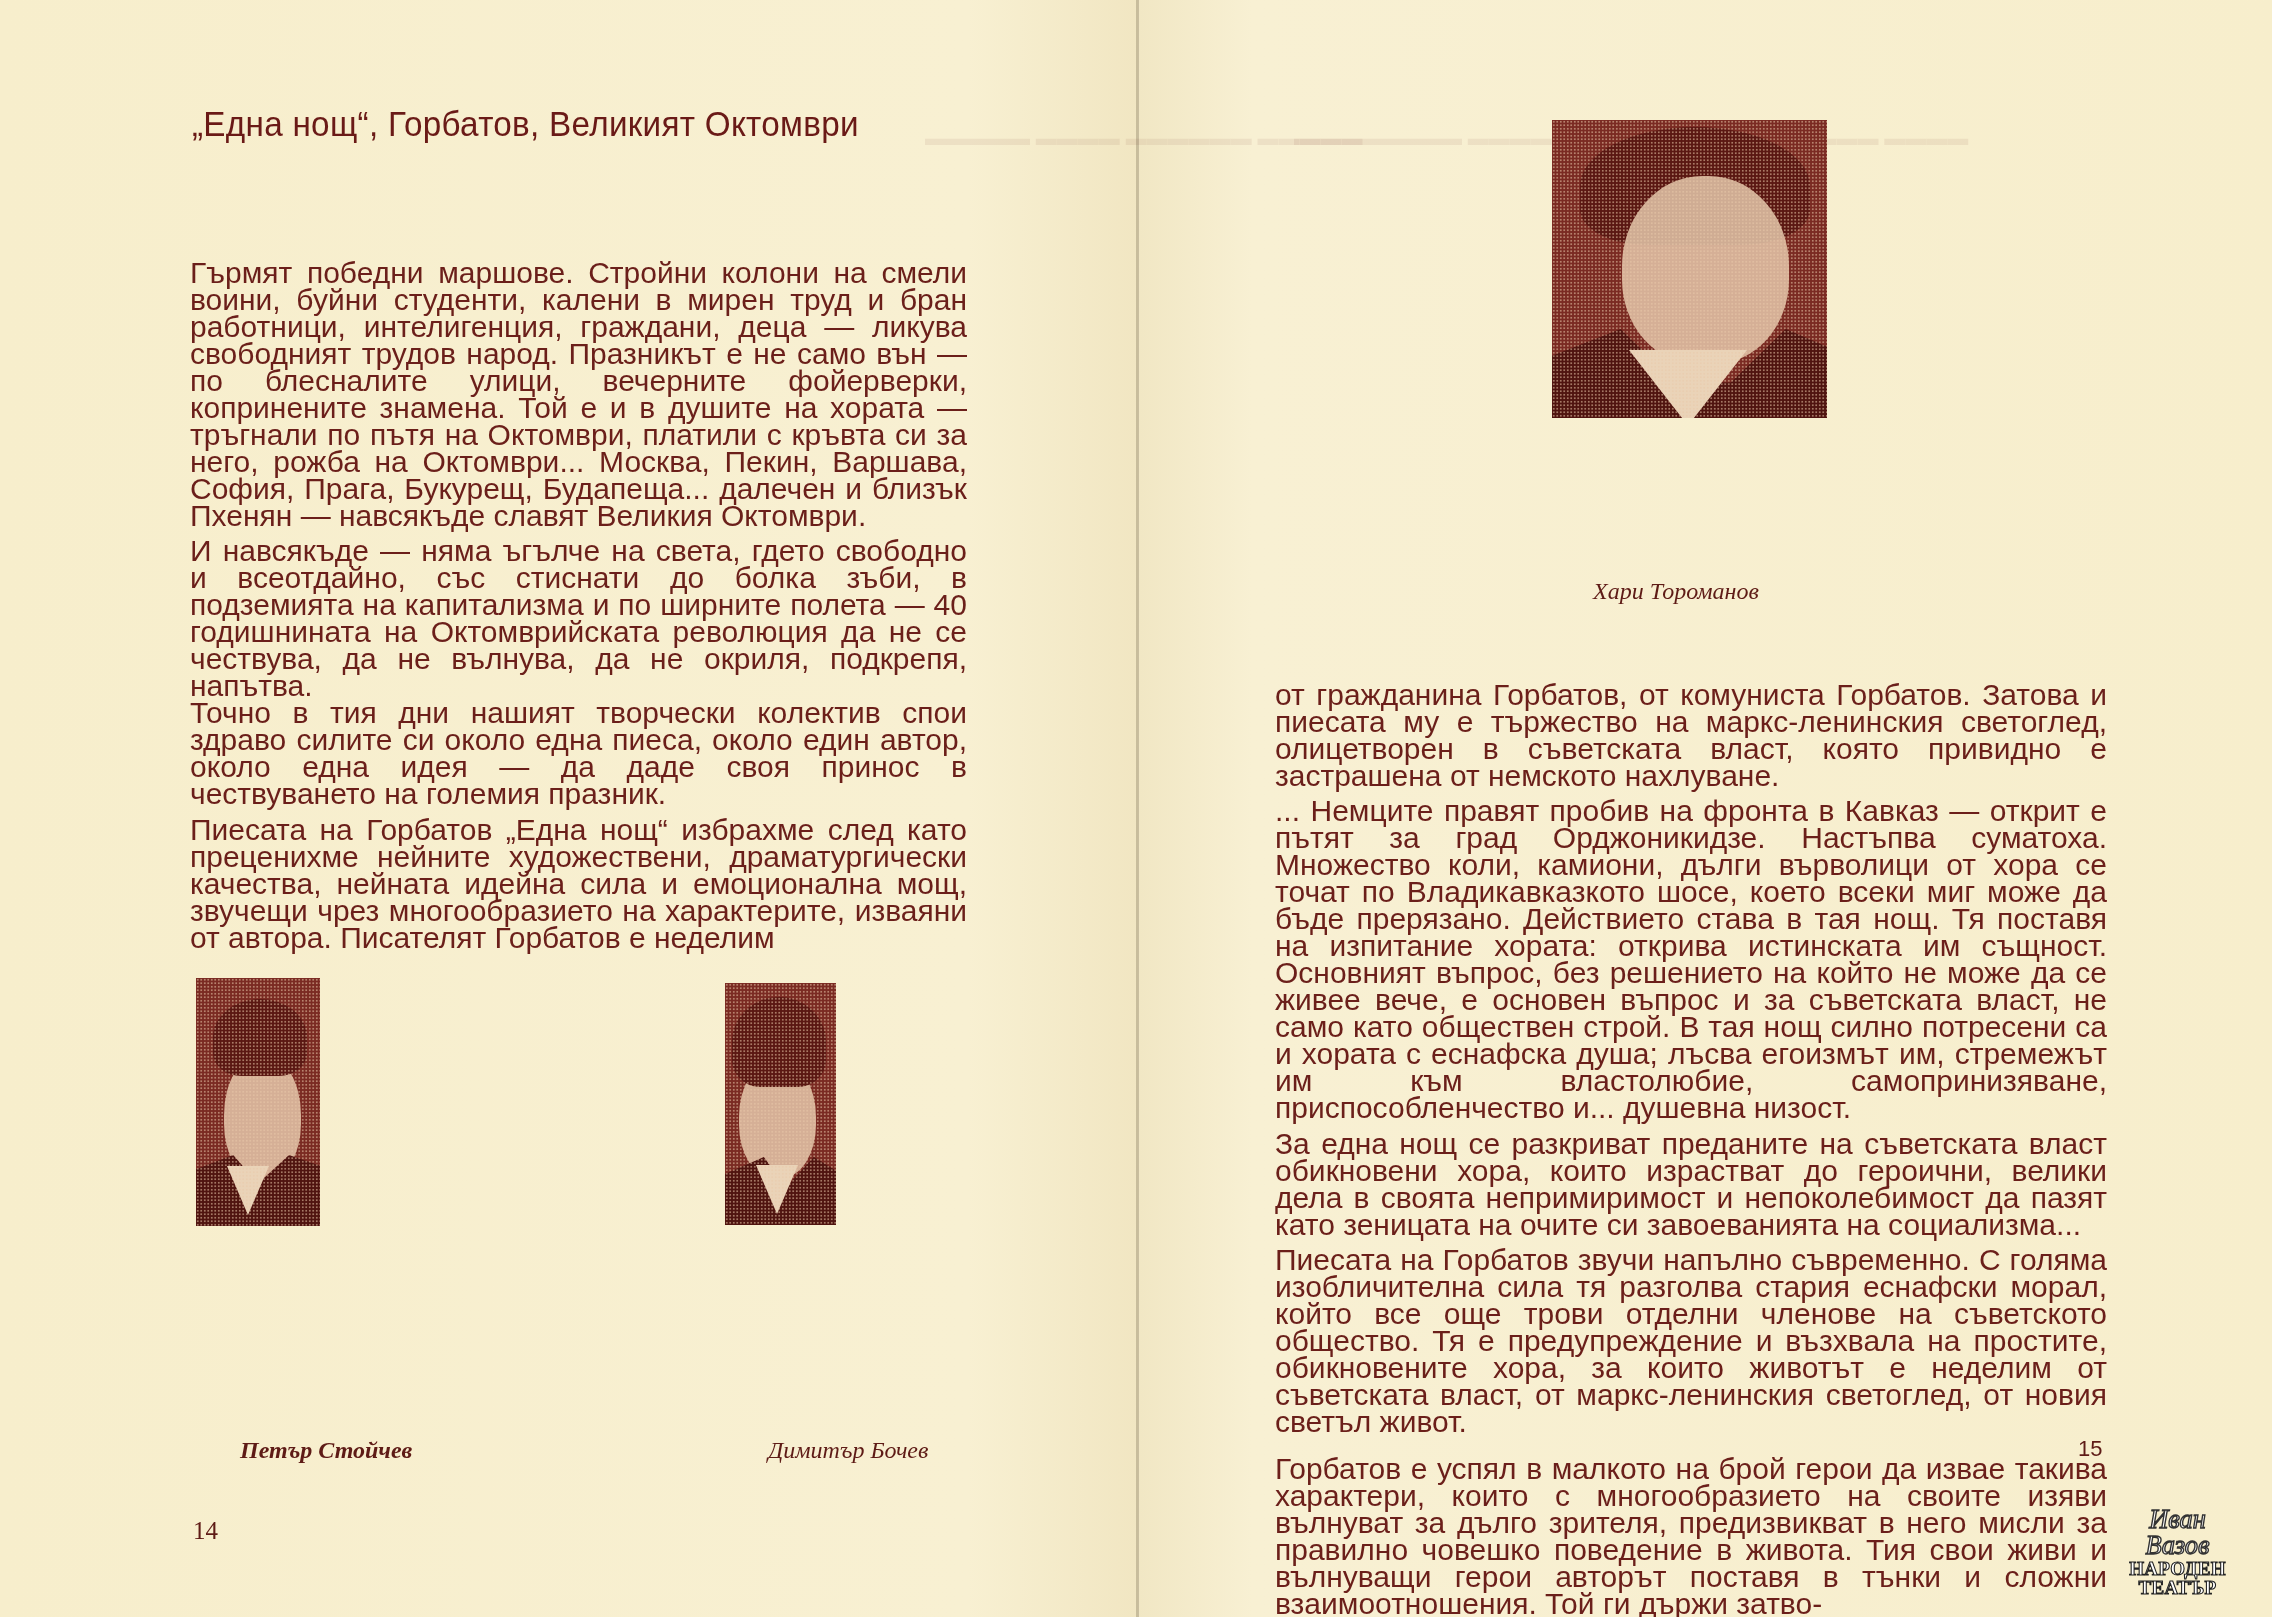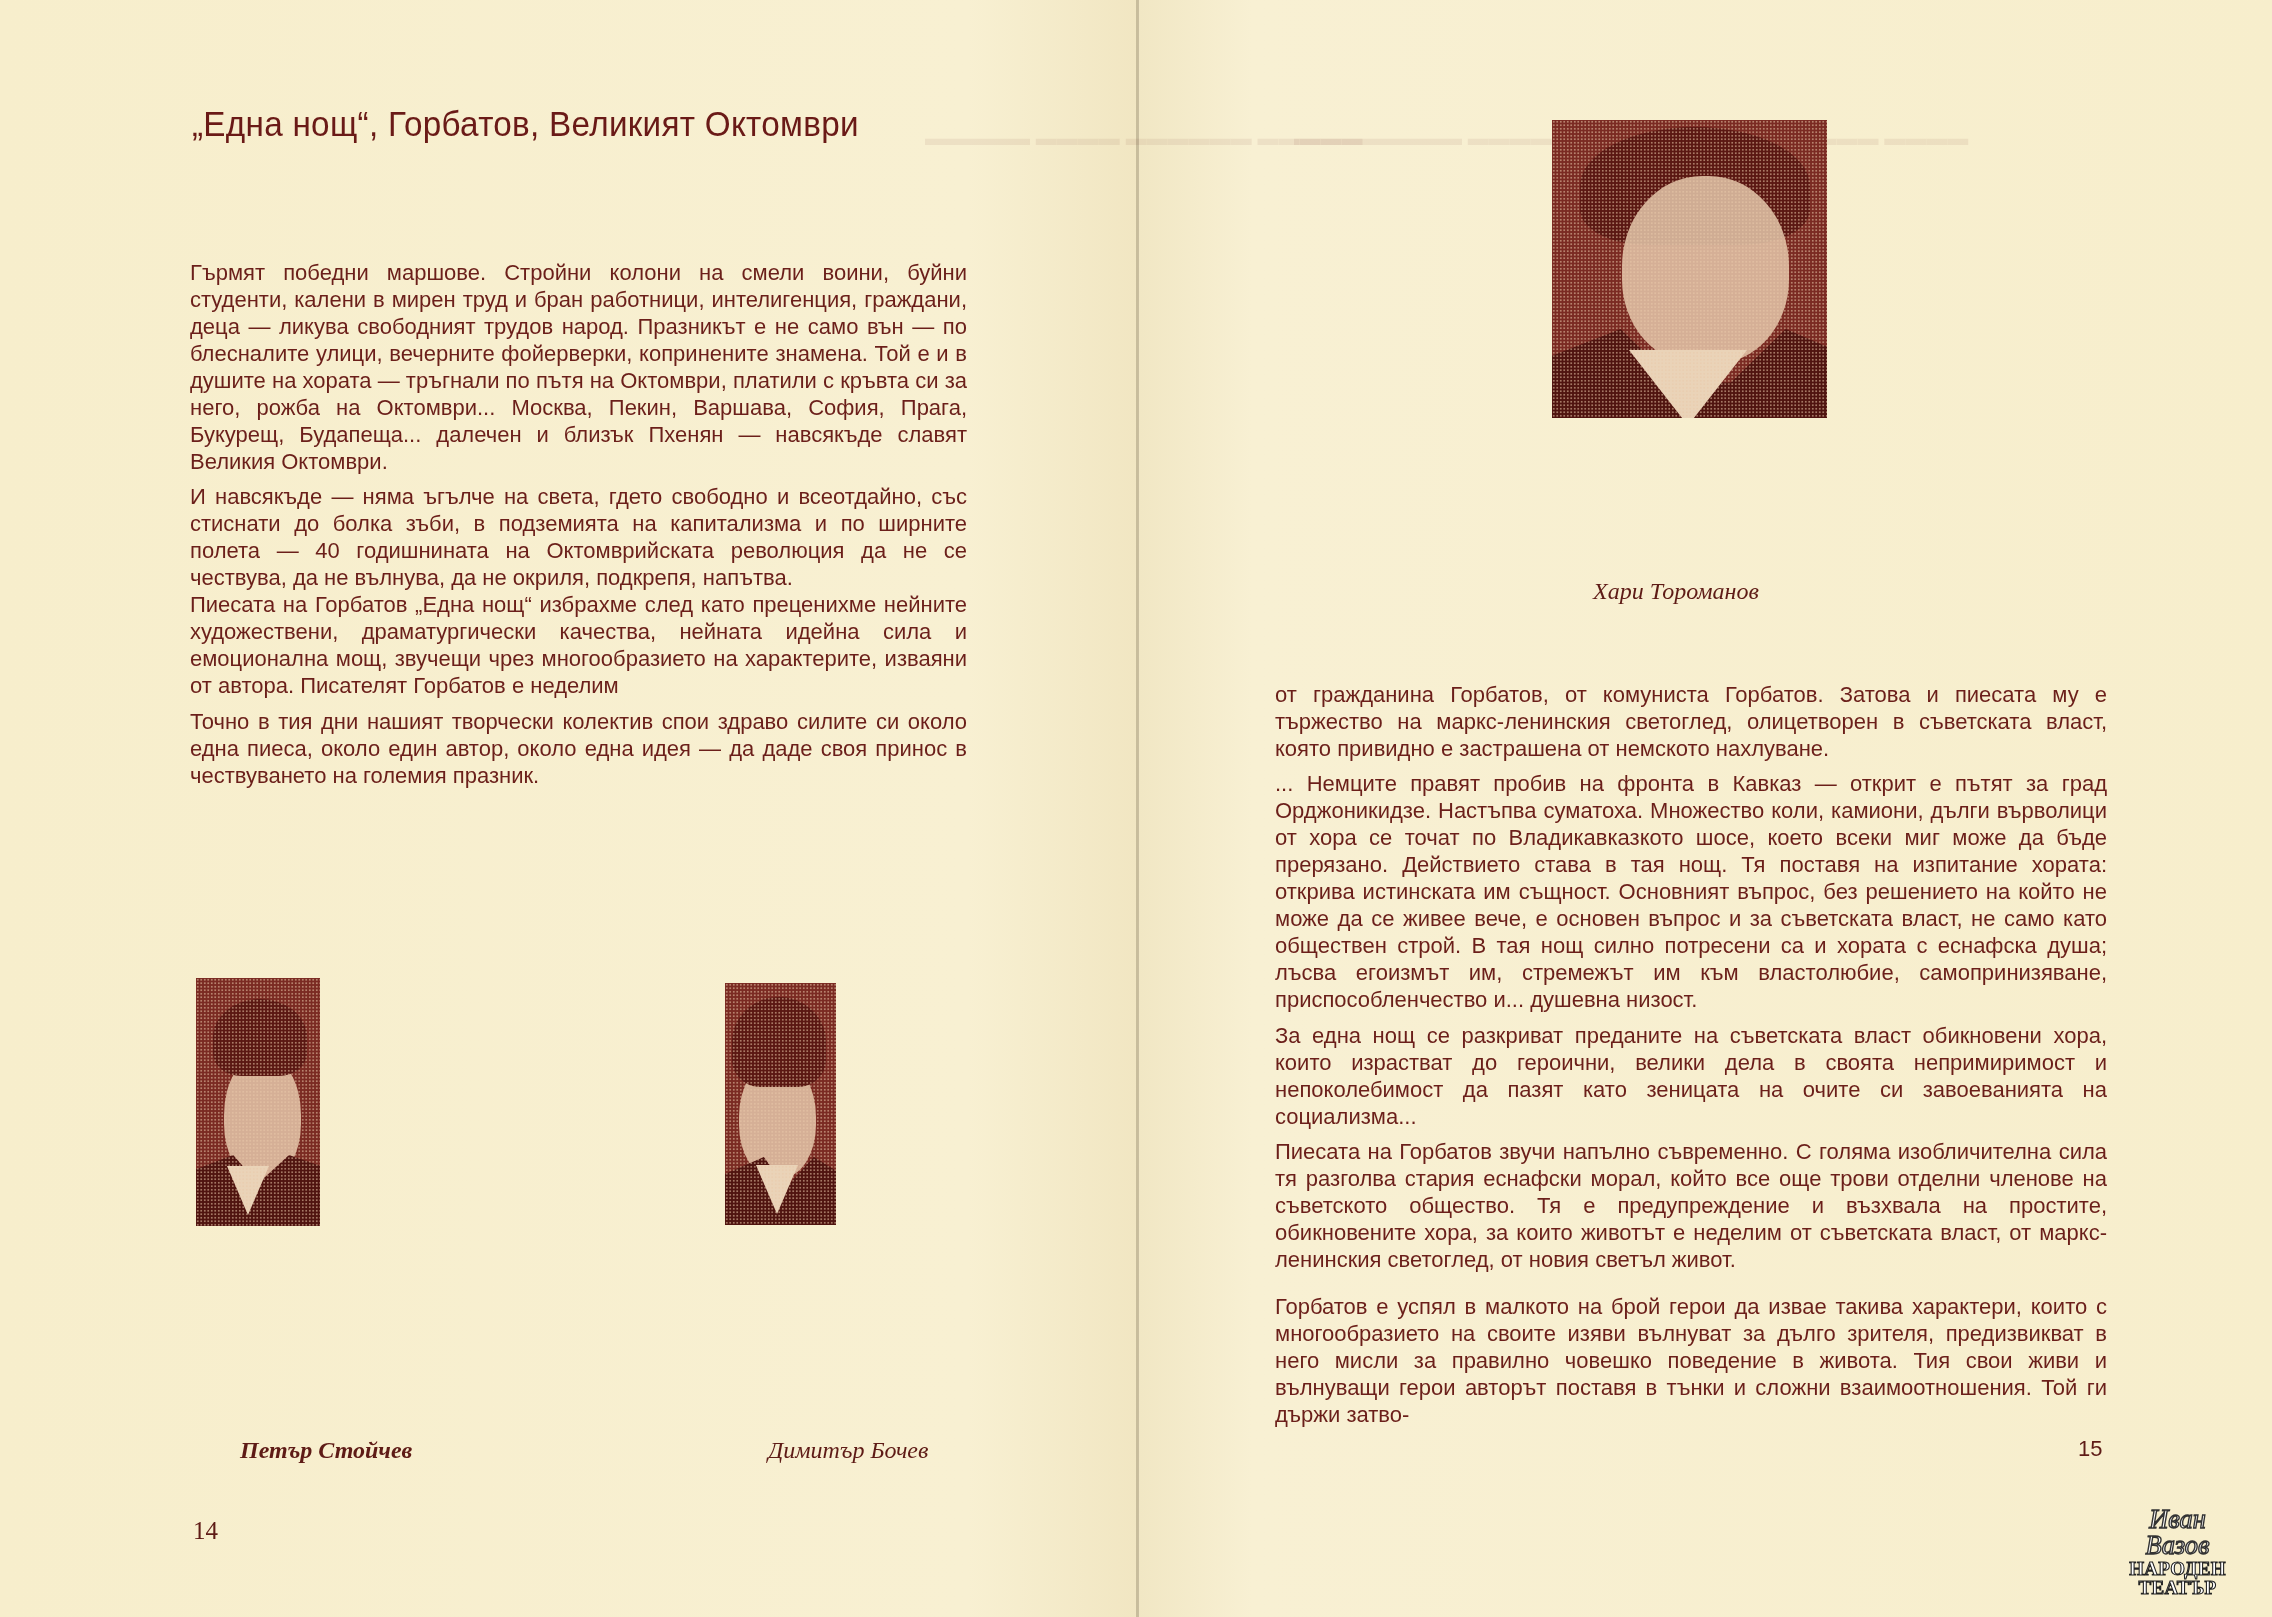--- a/index.html
+++ b/index.html
@@ -4,21 +4,21 @@
 <style>
   html, body { margin:0; padding:0; }
   body { width:2273px; height:1618px; background:#f6eccb; position:relative; overflow:hidden;
          font-family:"Liberation Sans", sans-serif; color:#6b1f1a; }
   .page { position:absolute; top:0; height:1618px; background:#f8efcf; }
   .page.left { left:0; width:1138px; background:linear-gradient(90deg,#f7eecc 0%,#f8f0d2 85%,#f1e6c2 100%); }
   .page.right { left:1139px; width:1134px; background:linear-gradient(90deg,#f1e7c4 0%,#f8f0d3 10%,#f7eecc 100%); }
   .fold { position:absolute; left:1136px; top:0; width:2.8px; height:1618px; background:#b7ab8c; opacity:.7; }
   .title { position:absolute; left:192px; top:104px; font-size:35px; letter-spacing:0.3px; color:#6a1a17;
            transform:scaleX(0.95); transform-origin:left; white-space:nowrap; }
-  .col { position:absolute; font-size:22px; line-height:27px; color:#6b1f1a; text-align:justify;
+  .col { position:absolute; font-size:30px; line-height:27px; color:#6b1f1a; text-align:justify;
          font-family:"Liberation Sans", sans-serif; }
   .col p { margin:0 0 8.4px 0; }
   .col p.tight { margin-bottom:0; }
   .col p.gap { margin-bottom:19.5px; }
   .left-col { left:190px; top:259px; width:777px; }
   .right-col { left:1275px; top:681px; width:832px; }
   .photo { position:absolute; background:#7a2a22; overflow:hidden; }
   .photo .dots { position:absolute; inset:0;
     background-image:radial-gradient(#e9c9a9 28%, transparent 30%);
     background-size:3.5px 3.5px; opacity:.55; }
@@ -44,22 +44,22 @@
 <div class="fold"></div>
 
 <div class="ghost" style="left:925px;top:125px;">▬▬▬▬▬ ▬▬▬▬▬▬ ▬▬▬▬ ▬▬▬▬▬</div>
 <div class="ghost" style="left:1294px;top:125px;">▬▬▬▬ ▬▬▬▬▬▬▬ ▬▬▬▬▬ ▬▬▬▬▬▬▬ ▬▬▬▬▬▬▬▬</div>
 
 <div class="title">„Една нощ“, Горбатов, Великият Октомври</div>
 
 <div class="col left-col">
   <p>Гърмят победни маршове. Стройни колони на смели воини, буйни студенти, калени в мирен труд и бран работници, интелигенция, граждани, деца — ликува свободният трудов народ. Празникът е не само вън — по блесналите улици, вечерните фойерверки, коприненитe знамена. Той е и в душите на хората — тръгнали по пътя на Октомври, платили с кръвта си за него, рожба на Октомври... Москва, Пекин, Варшава, София, Прага, Букурещ, Будапеща... далечен и близък Пхенян — навсякъде славят Великия Октомври.</p>
   <p class="tight">И навсякъде — няма ъгълче на света, гдето свободно и всеотдайно, със стиснати до болка зъби, в подземията на капитализма и по ширните полета — 40 годишнината на Октомврийската революция да не се чествува, да не вълнува, да не окриля, подкрепя, напътва.</p>
+  <p>Точно в тия дни нашият творчески колектив спои здраво силите си около една пиеса, около един автор, около една идея — да даде своя принос в чествуването на големия празник.</p>
   <p>Пиесата на Горбатов „Една нощ“ избрахме след като прецених­ме нейните художествени, драматургически качества, нейната идейна сила и емоционална мощ, звучещи чрез многообразието на характерите, изваяни от автора. Писателят Горбатов е неделим</p>
-  <p>Точно в тия дни нашият творчески колектив спои здраво силите си около една пиеса, около един автор, около една идея — да даде своя принос в чествуването на големия празник.</p>
 </div>
 
 <div class="photo" style="left:196px;top:978px;width:124px;height:0"></div>
 
 <div class="photo" style="left:196px;top:978px;width:124px;height:248px;">
   <div class="face" style="left:28px;top:77px;width:77px;height:125px;"></div>
   <div class="hair" style="left:17.4px;top:21px;width:94px;height:77px;"></div>
   <div class="coat" style="left:0;top:177px;width:124px;height:71px;clip-path:polygon(0 20%,30% 0,50% 40%,75% 0,100% 15%,100% 100%,0 100%);"></div>
   <div class="shirt" style="left:31px;top:188px;width:42px;height:49px;clip-path:polygon(0 0,100% 0,50% 100%);"></div>
   <div class="dots"></div>

